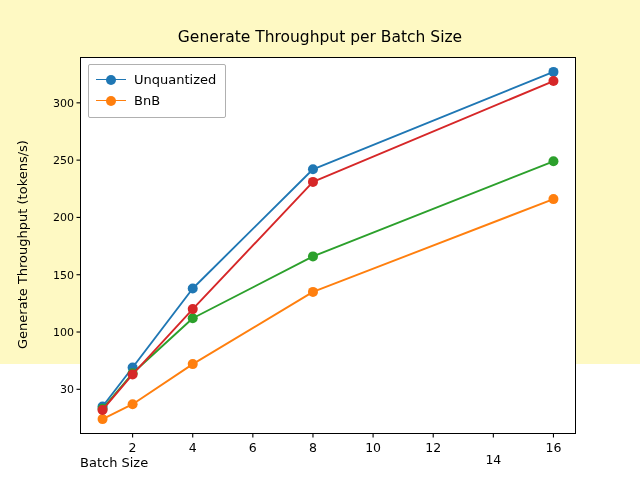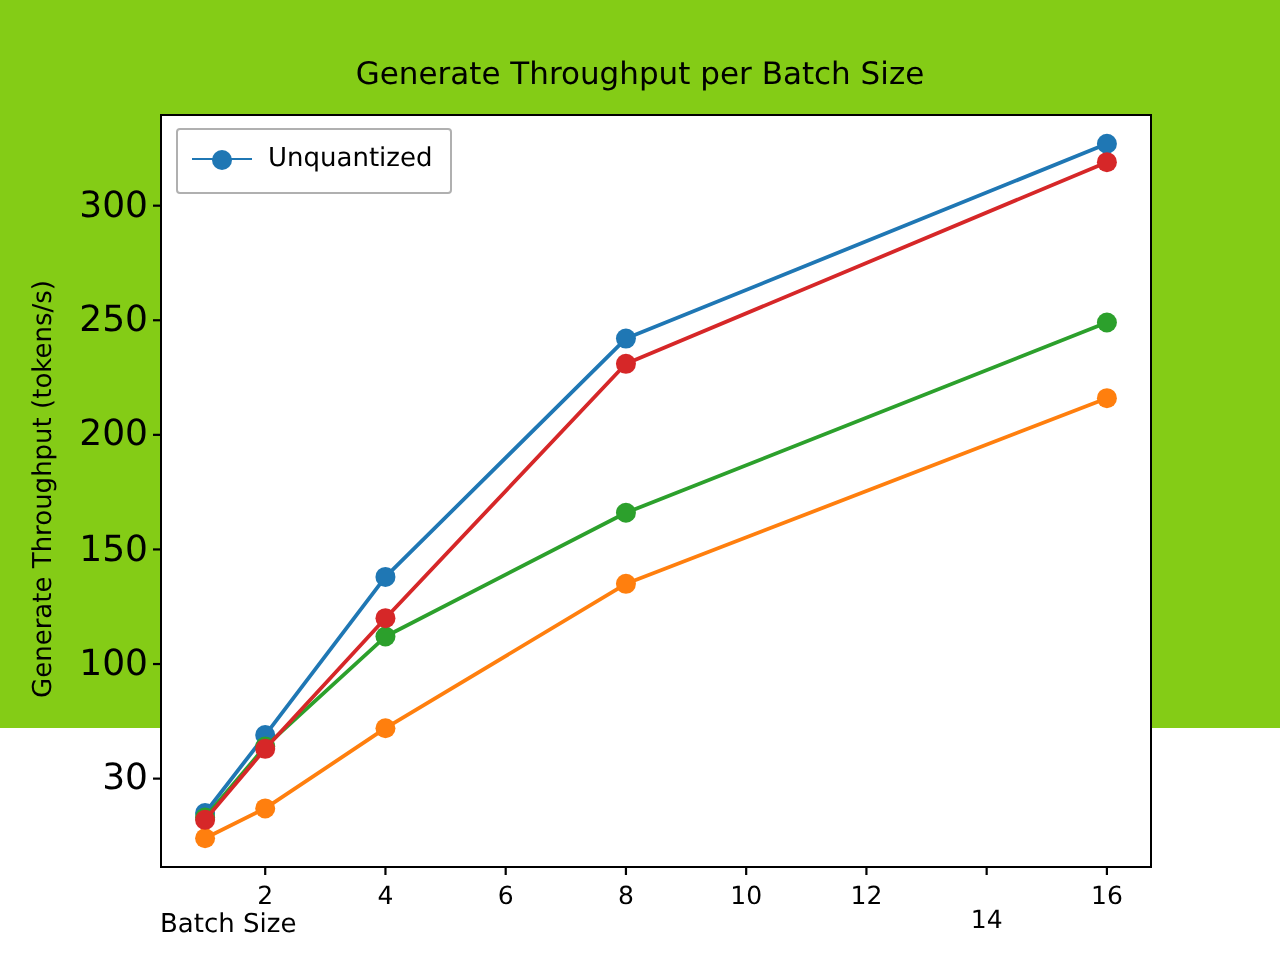--- a/index.html
+++ b/index.html
@@ -1,25 +1,25 @@
 <!DOCTYPE html>
 <html><head>
 <meta charset="utf-8">
 <style>
   html,body{margin:0;padding:0;}
   body{width:640px;height:480px;background:#ffffff;font-family:"DejaVu Sans",sans-serif;overflow:hidden;}
-  #fig{position:relative;width:640px;height:364px;background:#84cc16;}
+  #fig{position:relative;width:640px;height:364px;background:#fef9c3;}
   #title{position:absolute;left:0;top:28px;width:640px;text-align:center;font-size:15.5px;color:#000;}
   
   #plot{position:absolute;left:80px;top:57px;width:496px;height:377px;box-sizing:border-box;border:1.1px solid #000;background:#fff;}
   #svgwrap{position:absolute;left:0;top:0;width:640px;height:480px;pointer-events:none;}
   .ylabel{position:absolute;left:-176px;top:148px;width:360px;text-align:center;font-size:13px;color:#000;transform:rotate(-90deg);transform-origin:center center;}
   #ylabel-host{position:absolute;left:0;top:0;width:0;height:0;}
   .xlabel{position:absolute;left:80px;top:455px;width:496px;font-size:13px;color:#000;}
-  .ytick-label{position:absolute;right:0;width:40px;text-align:right;font-size:18px;color:#000;transform:translateY(-50%);}
+  .ytick-label{position:absolute;right:0;width:40px;text-align:right;font-size:11px;color:#000;transform:translateY(-50%);}
   .xtick-label{position:absolute;top:0;width:40px;margin-left:-20px;text-align:center;font-size:12.5px;color:#000;}
   #ytick-host{position:absolute;left:30px;top:0;width:44px;height:480px;}
   #xtick-host{position:absolute;left:0;top:440px;width:640px;height:20px;}
   
   #legend{position:absolute;left:88px;top:64px;border:0.9px solid #b0b0b0;background:#fff;padding:4px 9px 6px 7px;border-radius:2px;box-shadow:none;}
   .legend-row{display:flex;align-items:center;height:21px;}
   .legend-sample{position:relative;width:30px;height:14px;margin-right:8px;flex:0 0 30px;}
   .legend-line{position:absolute;left:0;top:6px;width:30px;height:1.8px;}
   .legend-dot{position:absolute;left:10px;top:2px;width:10px;height:10px;border-radius:50%;}
   .legend-text{font-size:13px;color:#000;white-space:nowrap;}
@@ -100,15 +100,22 @@
     </svg>
 
   <div id="legend">
       <div class="legend-row">
         <span class="legend-sample">
           <span class="legend-line" style="background: rgb(31, 119, 180);"></span>
           <span class="legend-dot" style="background: rgb(31, 119, 180);"></span>
         </span>
         <span class="legend-text">Unquantized</span>
       </div>
+      <div class="legend-row">
+        <span class="legend-sample">
+          <span class="legend-line" style="background: rgb(255, 127, 14);"></span>
+          <span class="legend-dot" style="background: rgb(255, 127, 14);"></span>
+        </span>
+        <span class="legend-text">BnB</span>
+      </div>
     </div>
 
 </div>
 
 </body></html>

